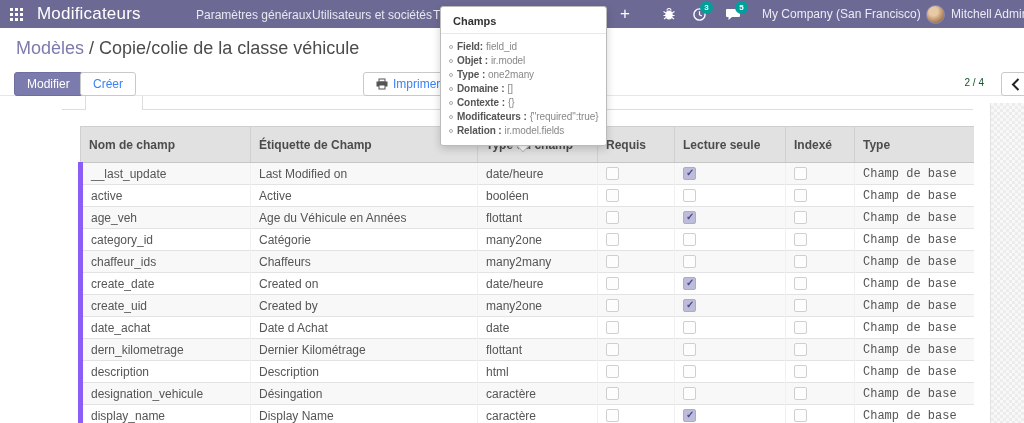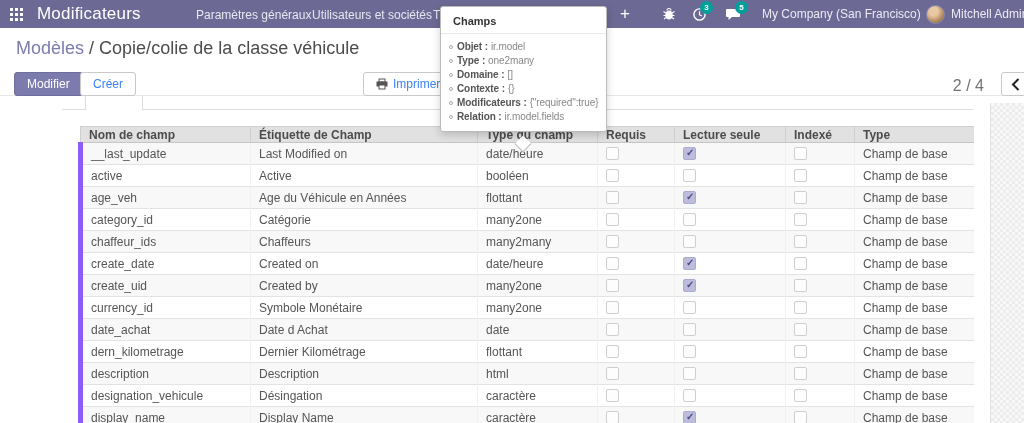--- a/index.html
+++ b/index.html
@@ -21,41 +21,41 @@
   .avatar { width:19px; height:19px; border-radius:50%; border:1px solid #8d8bb0;
     background:radial-gradient(circle at 38% 32%, #e8c9a5 0 28%, #caa078 50%, #6e5236 100%); }
 
   
   .control-panel { position:absolute; left:0; top:28px; width:1024px; height:68px; background:#fff; border-bottom:1px solid #e6e6e6; z-index:5; }
   .breadcrumb { position:absolute; left:16px; top:10px; font-size:18px; color:#4c4c4c; white-space:nowrap; }
   .breadcrumb a { color:#7c7bad; text-decoration:none; cursor:pointer; }
   .btn { position:absolute; top:44px; height:24px; font-size:12px; border-radius:3px; border:1px solid #c9c9c9;
     background:#fff; color:#3b82f6; padding:0 12px; line-height:22px; cursor:pointer; display:flex; align-items:center; gap:5px; }
   .btn-primary { background:#7c7bad; border-color:#6f6e9c; color:#fff; }
-  .pager-value { position:absolute; right:40px; top:49px; font-size:16px; color:#737373; }
+  .pager-value { position:absolute; right:40px; top:49px; font-size:10px; color:#14532d; }
   .pager-prev { position:absolute; left:1001px; top:44px; width:40px; height:24px; border:1px solid #c9c9c9;
     border-radius:3px 0 0 3px; background:#fff; display:flex; align-items:center; padding-left:9px; cursor:pointer; }
 
   
   .sheet { position:absolute; left:0; top:96px; width:990px; height:327px; background:#fff; }
   .tab-line { position:absolute; left:62px; top:13px; width:911px; height:0; border-top:1px solid #ddd; }
   .tab-stub { position:absolute; left:85px; top:0; width:58px; height:14px; background:#fff;
     border-left:1px solid #ddd; border-right:1px solid #ddd; }
 
   
   .table-wrap { position:absolute; left:78px; top:30px; width:896px; height:297px; overflow:hidden; }
   table { border-collapse:collapse; table-layout:fixed; width:895px; font-size:12px; color:#555; }
-  th { background:#e1e1e1; color:#4c4c4c; font-weight:bold; text-align:left; height:16px; padding:0 8px;
+  th { background:#e1e1e1; color:#4c4c4c; font-weight:bold; text-align:left; height:36px; padding:0 8px;
     border:1px solid #cfcfcf; border-bottom:1px solid #c6c6c6; white-space:nowrap; overflow:hidden; cursor:pointer; }
   td { height:22px; padding:0 8px; border-top:1px solid #e3e3e3; border-left:1px solid #f0f0f0; border-right:1px solid #f0f0f0;
     white-space:nowrap; overflow:hidden; }
   tbody tr { cursor:pointer; background:#fff; }
   tbody tr:nth-child(odd) { background:#f8f8f8; }
   td:first-child { border-left:5px solid #8b5cf6; }
-  td:last-child { border-right:1px solid #ddd; }
+  td:last-child { border-right:1px solid #ddd;font-family:Liberation Mono, monospace; }
   .cb { width:13px; height:13px; border:1px solid #cfcfcf; border-radius:2px; background:#fdfdfd; position:relative; }
   .cb.checked { background:#bdbcdb; border-color:#abaad0; }
   .cb.checked::after { content:"\2713"; position:absolute; left:2px; top:-1px; font-size:10px; color:#4a4a85; font-weight:bold; }
 
   
   .checker { position:absolute; left:990px; top:103px; width:34px; height:320px;
     background:conic-gradient(#ececec 0 25%, #f8f8f8 0 50%, #ececec 0 75%, #f8f8f8 0) 0 0/6px 6px;
     border-left:1px solid #e2e2e2; }
 
   
@@ -277,35 +277,20 @@
             </td>
             <td>
               <div class="cb checked"></div>
             </td>
             <td>
               <div class="cb"></div>
             </td>
             <td>Champ de base</td>
           </tr>
           <tr>
-            <td>currency_id</td>
-            <td>Symbole Monétaire</td>
-            <td>many2one</td>
-            <td>
-              <div class="cb"></div>
-            </td>
-            <td>
-              <div class="cb"></div>
-            </td>
-            <td>
-              <div class="cb"></div>
-            </td>
-            <td>Champ de base</td>
-          </tr>
-          <tr>
             <td>date_achat</td>
             <td>Date d Achat</td>
             <td>date</td>
             <td>
               <div class="cb"></div>
             </td>
             <td>
               <div class="cb"></div>
             </td>
             <td>
@@ -379,20 +364,25 @@
 </section>
 
 <div class="checker"></div>
 
 <div class="popover-arrow"></div>
 <div class="popover">
   <div class="popover-title">Champs</div>
   <ul class="popover-list" id="popover-list">
       <li>
         <span class="bullet"></span>
+        <span class="pop-label">Field:</span>
+        <span class="pop-value">field_id</span>
+      </li>
+      <li>
+        <span class="bullet"></span>
         <span class="pop-label">Objet :</span>
         <span class="pop-value">ir.model</span>
       </li>
       <li>
         <span class="bullet"></span>
         <span class="pop-label">Type :</span>
         <span class="pop-value">one2many</span>
       </li>
       <li>
         <span class="bullet"></span>

